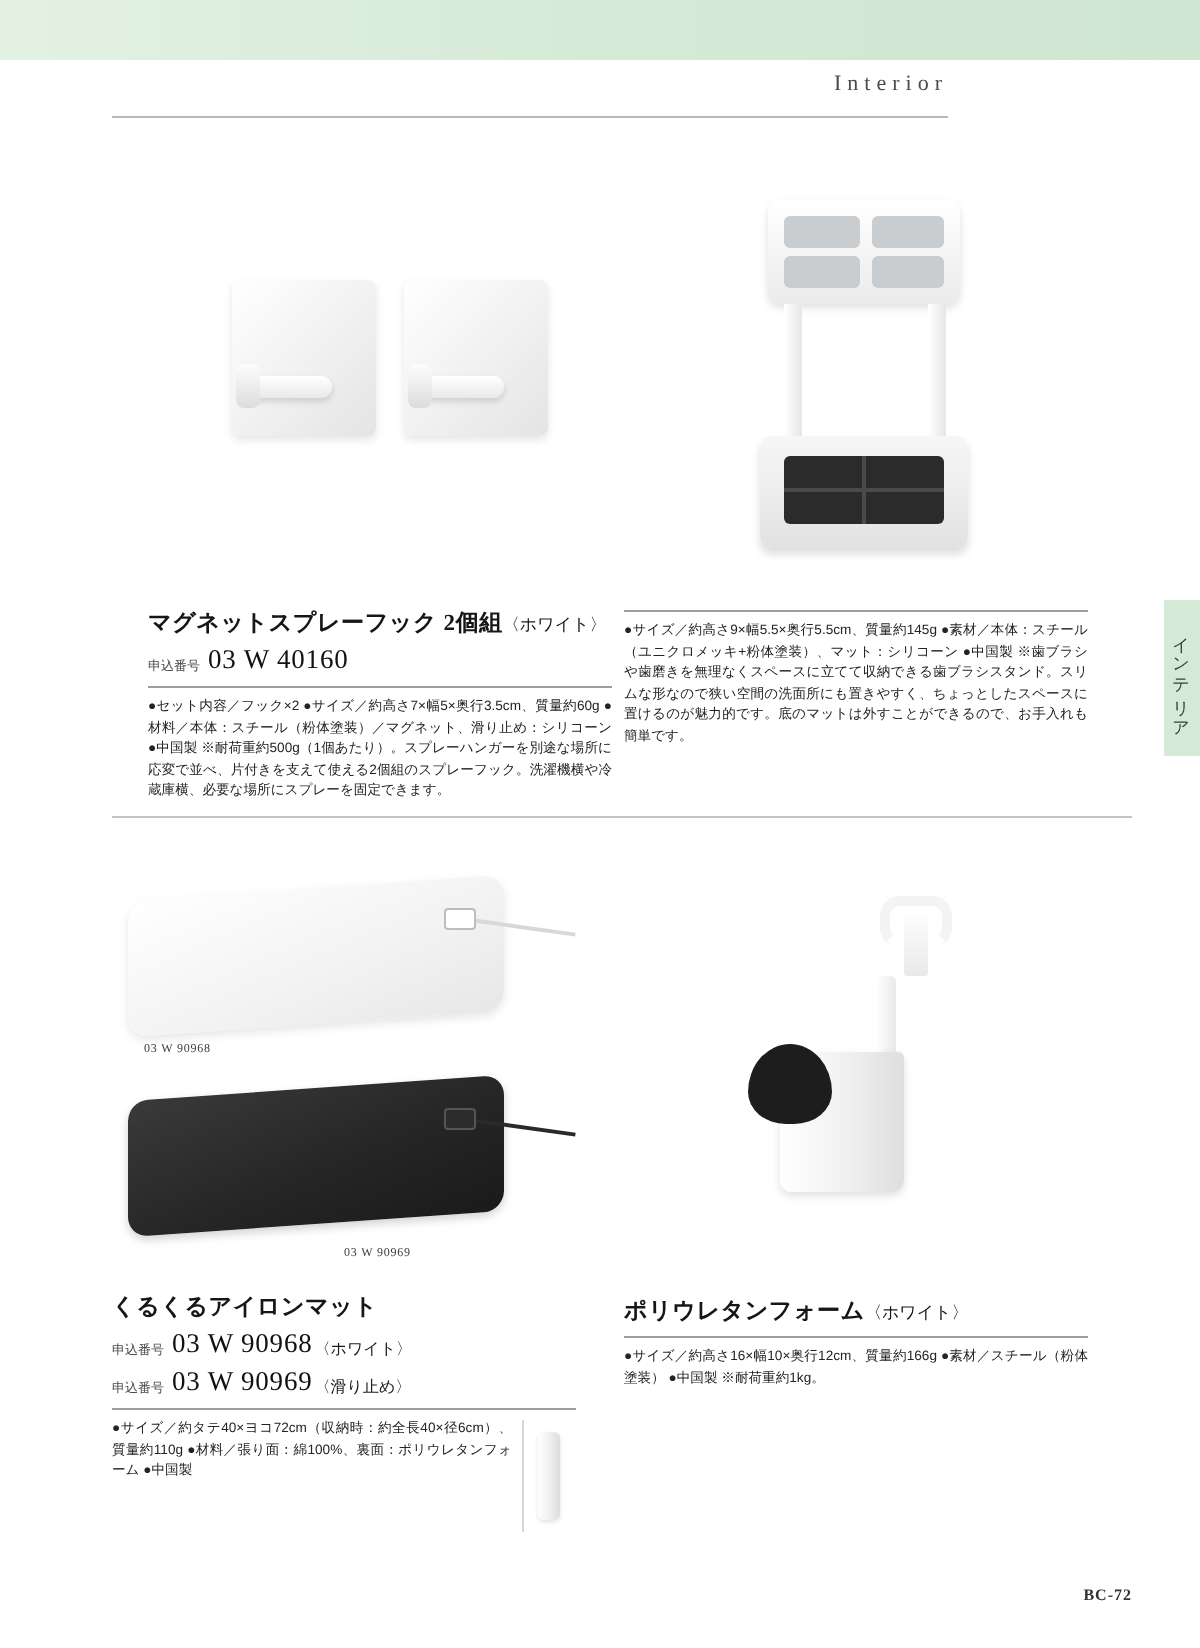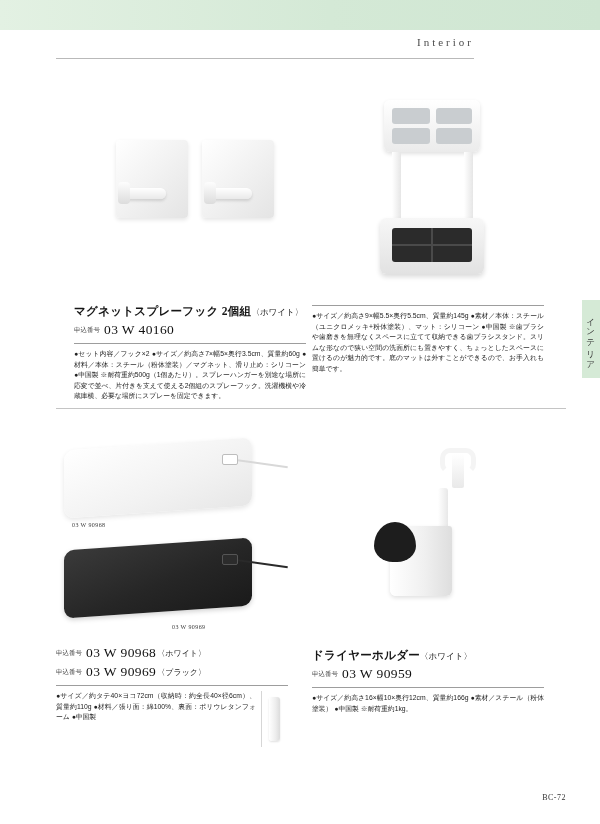--- a/index.html
+++ b/index.html
@@ -104,21 +104,21 @@
     margin-top: 4px;
   }
   .prod-title .sub {
     font-size: 8.5px;
     font-weight: normal;
     letter-spacing: 0;
   }
 
   .code-row {
     display: flex;
-    align-items: center;
+    align-items: flex-end;
     margin-top: 3px;
   }
   .code-label {
     font-size: 6.5px;
     color: #4d4d4d;
     letter-spacing: 0;
     margin-right: 4px;
     white-space: nowrap;
   }
   .code-value {
@@ -158,20 +158,21 @@
 
   
   .footer {
     position: absolute;
     right: 34px;
     bottom: 22px;
     font-family: "Liberation Serif", serif;
     font-size: 8px;
     color: #333;
     letter-spacing: 0.5px;
+    font-weight: bold;
   }
 
   
   
   .hookpanel {
     position: absolute;
     background: linear-gradient(135deg,#ffffff 0%,#f3f3f3 45%,#e4e4e4 100%);
     border-radius: 4px;
     box-shadow: 0 2px 4px rgba(0,0,0,0.10);
   }
@@ -377,55 +378,54 @@
       <div class="strap" style="left:170px; top:40px; width:62px; height:2px; transform:rotate(8deg);"></div>
       <div class="buckle" style="left:166px; top:32px; width:14px; height:9px;"></div>
       <div class="photo-code" style="left:16px; top:100px;">03 W 90968</div>
 
       <div class="mat mat-black" style="left:8px; top:122px; width:188px; height:68px; transform:skewY(-4deg);"></div>
       <div class="strap strap-dark" style="left:170px; top:140px; width:62px; height:2px; transform:rotate(8deg);"></div>
       <div class="buckle buckle-dark" style="left:166px; top:132px; width:14px; height:9px;"></div>
       <div class="photo-code" style="left:116px; top:202px;">03 W 90969</div>
     </div>
 
+    <div class="prod-title">
+      <span>くるくるアイロンマット</span>
+    </div>
 
     <div class="code-row">
       <span class="code-label">申込番号</span>
       <span class="code-value">03 W 90968</span>
       <span class="code-variant">〈ホワイト〉</span>
     </div>
     <div class="code-row">
       <span class="code-label">申込番号</span>
       <span class="code-value">03 W 90969</span>
-      <span class="code-variant">〈ブラック〉</span>
+      <span class="code-variant">〈滑り止め〉</span>
     </div>
     <hr class="hr-thin">
     <div class="spec-wrap">
       <div class="spec">●サイズ／約タテ40×ヨコ72cm（収納時：約全長40×径6cm）、質量約110g ●材料／張り面：綿100%、裏面：ポリウレタンフォーム ●中国製</div>
       <div class="inset-thumb">
         <div class="inset-shape"></div>
       </div>
     </div>
   </div>
 
   <div class="cell cell-br">
     <div class="photo">
       <div class="dh-small" style="left:140px; top:32px; width:12px; height:34px;"></div>
       <div class="dh-hook" style="left:128px; top:26px; width:26px; height:16px;"></div>
       <div class="dh-bar" style="left:126px; top:66px; width:10px; height:44px;"></div>
       <div class="dh-cup" style="left:78px; top:104px; width:62px; height:70px;"></div>
       <div class="dh-inner" style="left:62px; top:100px; width:42px; height:40px;"></div>
     </div>
 
     <div class="prod-title">
-      <span>ドライヤーホルダー</span><span class="sub">〈ホワイト〉</span>
-    </div>
-
-    <div class="code-row">
-      <span class="code-label">申込番号</span>
-      <span class="code-value">03 W 90959</span>
-    </div>
+      <span>ポリウレタンフォーム</span><span class="sub">〈ホワイト〉</span>
+    </div>
+
     <hr class="hr-thin">
     <div class="spec">●サイズ／約高さ16×幅10×奥行12cm、質量約166g ●素材／スチール（粉体塗装） ●中国製 ※耐荷重約1kg。</div>
   </div>
 
   <div class="footer">BC-72</div>
 </div>
 
 </body></html>

